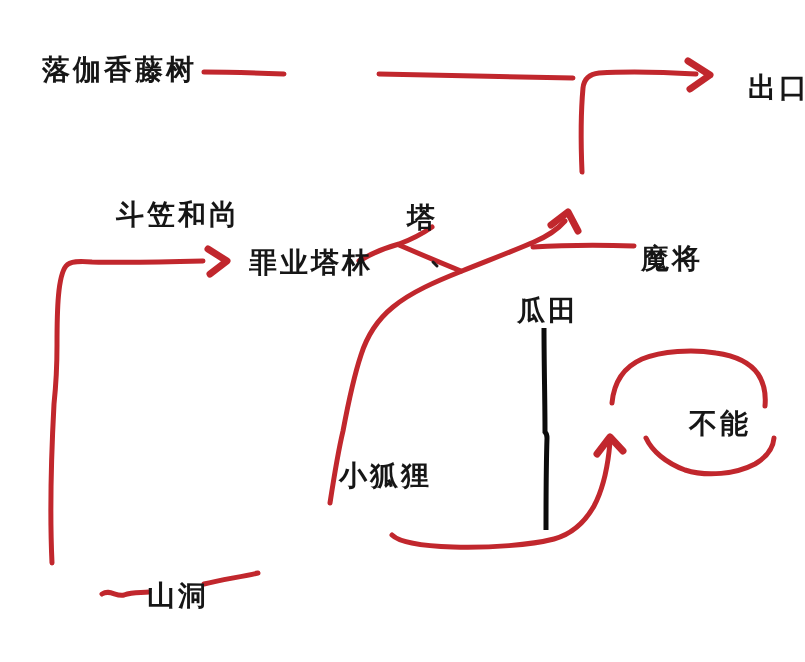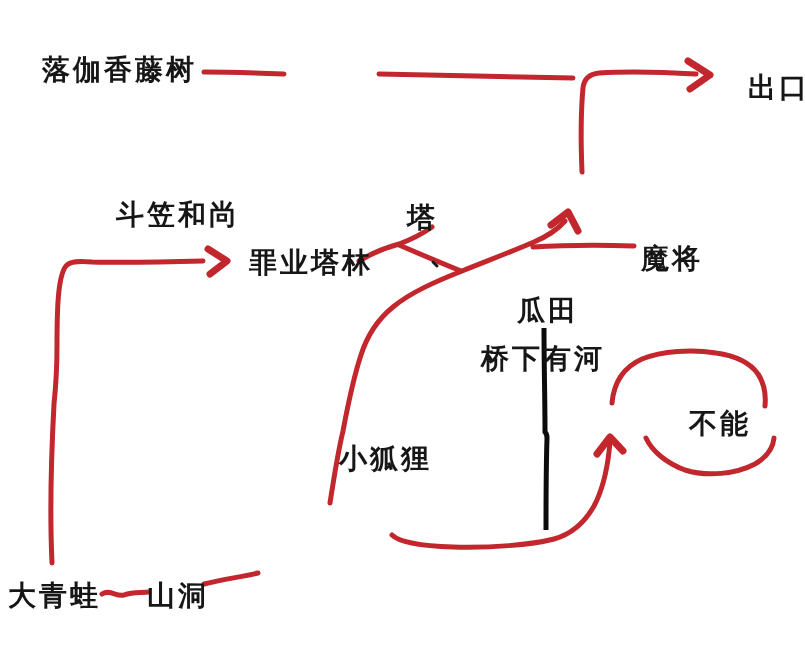--- a/index.html
+++ b/index.html
@@ -73,19 +73,17 @@
     <path class="ink-dot" d="M 433,262 L 437,266"></path>
   </svg>
 
   <div class="lbl" style="left:42px;  top:55px;">落伽香藤树</div>
   <div class="lbl" style="left:748px; top:73px;">出口</div>
   <div class="lbl" style="left:116px; top:200px;">斗笠和尚</div>
   <div class="lbl" style="left:407px; top:203px;">塔</div>
   <div class="lbl" style="left:237px; top:248px;margin-left:12px;">罪业塔林</div>
   <div class="lbl" style="left:641px; top:244px;">魔将</div>
   <div class="lbl" style="left:517px; top:296px;">瓜田</div>
-  <div class="lbl" style="left:481px; top:344px;">桥下有河</div>
   <div class="lbl" style="left:689px; top:409px;">不能</div>
-  <div class="lbl" style="left:339px; top:444px;">小狐狸</div>
-  <div class="lbl" style="left:8px;   top:581px;">大青蛙</div>
+  <div class="lbl" style="left:339px; top:461px;">小狐狸</div>
   <div class="lbl" style="left:147px; top:581px;">山洞</div>
 
 </div>
 
 </body></html>

